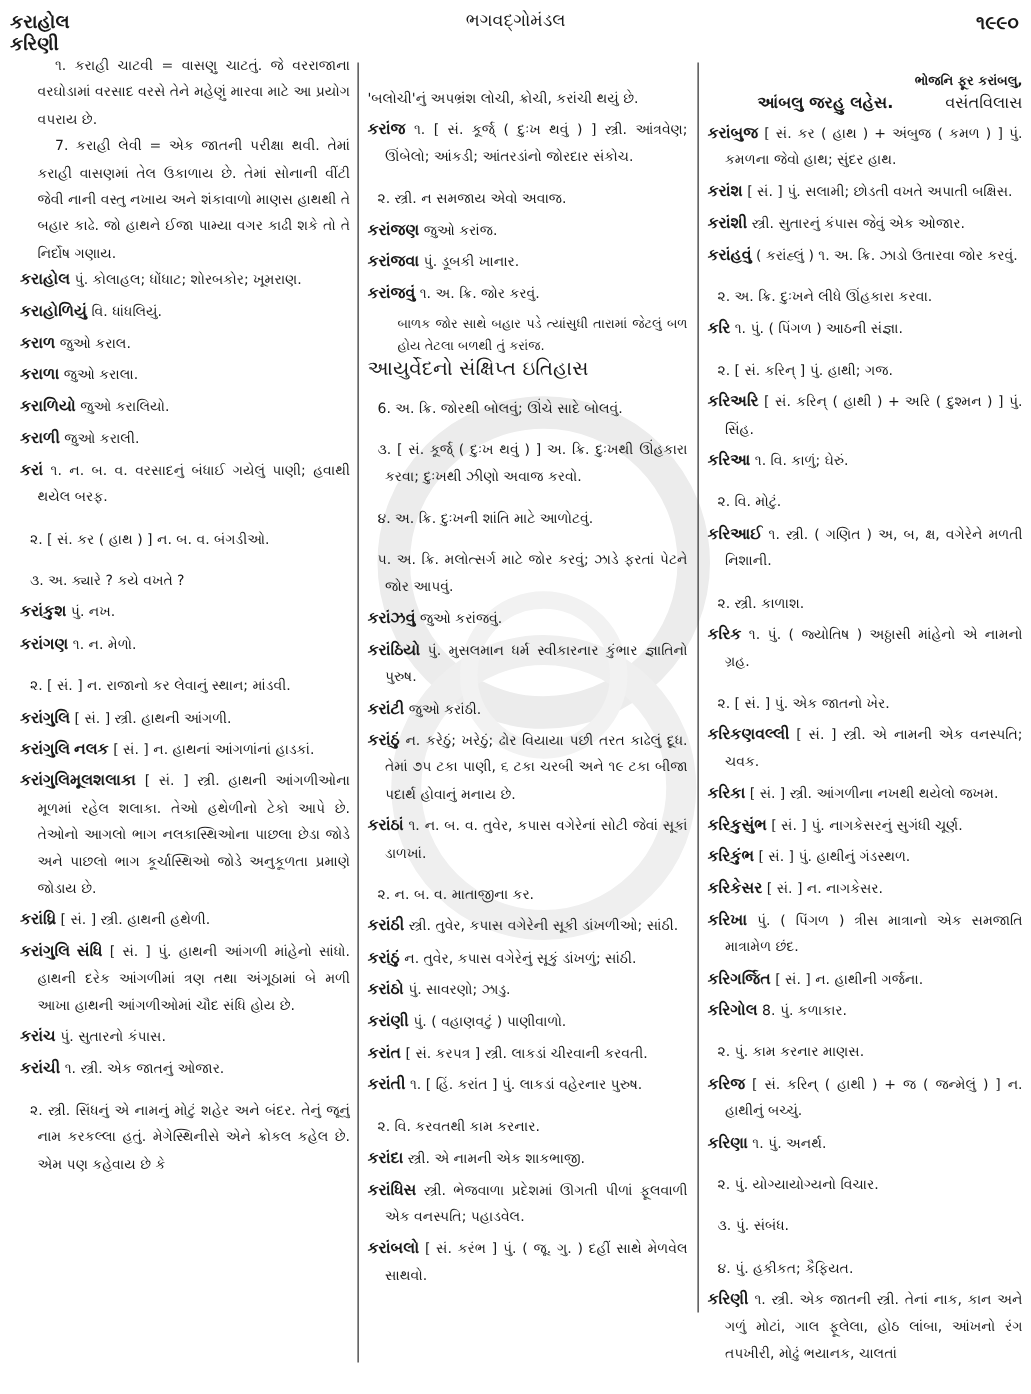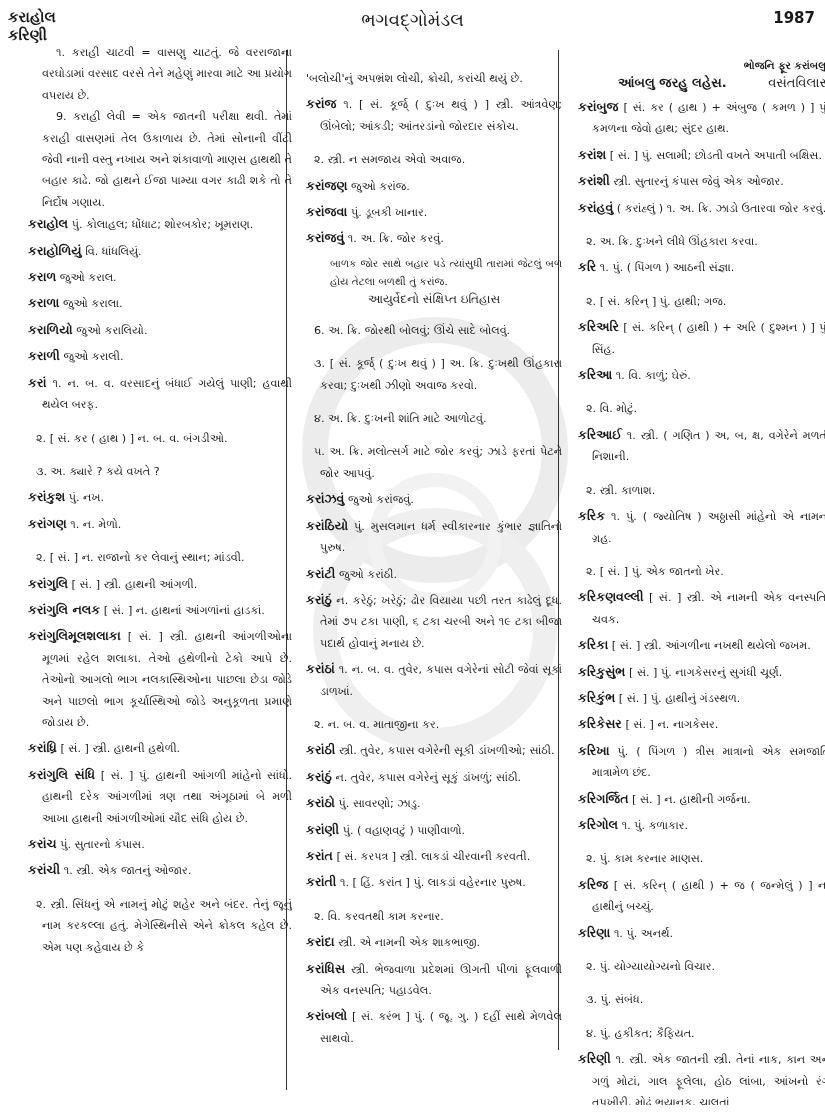--- a/index.html
+++ b/index.html
@@ -10,70 +10,70 @@
     position: relative;
   }
   .watermark {
     position: absolute; left: 270px; top: 300px; width: 330px; height: 460px;
     pointer-events: none;
   }
   .header {
     position: absolute; left: 0; top: 0; width: 825px; height: 50px;
   }
   .guide-words { position: absolute; left: 8px; top: 8px; font-weight: bold; font-size: 15px; line-height: 18px; }
-  .book-title { position: absolute; left: 0; right: 0; top: 9px; text-align: center; font-size: 18px; }
+  .book-title { position: absolute; left: 0; right: 0; top: 9px; text-align: center; font-size: 14px; }
   .page-number { position: absolute; right: 10px; top: 9px; font-weight: bold; font-size: 15px; }
   .columns {
-    position: absolute; left: 12px; top: 42px; width: 730px; height: 1073px;
+    position: absolute; left: 0; top: 42px; width: 730px; height: 1073px;
   }
   .col {
     position: absolute; top: 0; bottom: 10px;
     font-size: 11.2px; line-height: 21.4px;
     text-align: justify; overflow: hidden;
   }
   .col1 { left: 16px; width: 264px; }
   .col2 { left: 294px; width: 256px; }
   .col3 { left: 566px; width: 252px; }
   .rule { position: absolute; top: 50px; width: 1px; background: #333; }
   .rule1 { left: 286px; height: 1040px; }
   .rule2 { left: 558px; height: 1000px; }
   .entry { margin: 0 0 4px 0; padding-left: 14px; text-indent: -14px; }
   .sub { margin: 12px 0 4px 0; padding-left: 14px; text-indent: -6px; }
   .para { margin: 0 0 0 0; padding-left: 14px; text-indent: 14px; }
-  .hw { font-weight: bold; font-size: 12.6px; }
+  .hw { font-weight: bold; font-size: 12.6px; font-family: Liberation Serif, serif; }
   .quote { font-size: 10.4px; padding-left: 24px; text-indent: 0; margin: 0; line-height: 18px; }
-  .quote-src { font-size: 12px; text-align: center; margin: 0 0 0 0; line-height: 18px; }
+  .quote-src { font-size: 16px; text-align: left; margin: 0 0 0 0; line-height: 18px; }
   .quote-c { font-size: 10.4px; text-align: right; margin: 0; line-height: 18px; font-weight: bold; }
   .quote-row { font-size: 13px; margin: 0 0 4px 0; line-height: 18px; display: flex; justify-content: space-between; padding-left: 40px; }
 </style>
 </head>
 <body>
 
 <svg class="watermark" viewBox="0 0 330 460">
   <circle cx="165" cy="150" r="120" fill="none" stroke="#ececec" stroke-width="26"></circle>
   <circle cx="165" cy="330" r="110" fill="none" stroke="#efefef" stroke-width="24"></circle>
   <circle cx="165" cy="240" r="60" fill="none" stroke="#f2f2f2" stroke-width="14"></circle>
 </svg>
 
 <div class="header">
   <div class="guide-words">
     <div>કરાહોલ</div>
     <div>કરિણી</div>
   </div>
   <div class="book-title">ભગવદ્ગોમંડલ</div>
-  <div class="page-number">1987</div>
+  <div class="page-number">૧૯૯૦</div>
 </div>
 
 <div class="rule rule1"></div>
 <div class="rule rule2"></div>
 
 <div class="columns">
   <div class="col col1" style="top:0px;">
       <div class="para">૧. કરાહી ચાટવી = વાસણુ ચાટતું. જે વરરાજાના વરઘોડામાં વરસાદ વરસે તેને મહેણું મારવા માટે આ પ્રયોગ વપરાય છે.</div>
-      <div class="para">9. કરાહી લેવી = એક જાતની પરીક્ષા થવી. તેમાં કરાહી વાસણમાં તેલ ઉકાળાય છે. તેમાં સોનાની વીંટી જેવી નાની વસ્તુ નખાય અને શંકાવાળો માણસ હાથથી તે બહાર કાઢે. જો હાથને ઈજા પામ્યા વગર કાઢી શકે તો તે નિર્દોષ ગણાય.</div>
+      <div class="para">7. કરાહી લેવી = એક જાતની પરીક્ષા થવી. તેમાં કરાહી વાસણમાં તેલ ઉકાળાય છે. તેમાં સોનાની વીંટી જેવી નાની વસ્તુ નખાય અને શંકાવાળો માણસ હાથથી તે બહાર કાઢે. જો હાથને ઈજા પામ્યા વગર કાઢી શકે તો તે નિર્દોષ ગણાય.</div>
       <div class="entry"><span class="hw">કરાહોલ</span><span> પું. કોલાહલ; ધોંધાટ; શોરબકોર; ખૂમરાણ.</span></div>
       <div class="entry"><span class="hw">કરાહોળિયું</span><span> વિ. ધાંધલિયું.</span></div>
       <div class="entry"><span class="hw">કરાળ</span><span> જુઓ કરાલ.</span></div>
       <div class="entry"><span class="hw">કરાળા</span><span> જુઓ કરાલા.</span></div>
       <div class="entry"><span class="hw">કરાળિયો</span><span> જુઓ કરાલિયો.</span></div>
       <div class="entry"><span class="hw">કરાળી</span><span> જુઓ કરાલી.</span></div>
       <div class="entry"><span class="hw">કરાં</span><span> ૧. ન. બ. વ. વરસાદનું બંધાઈ ગયેલું પાણી; હવાથી થયેલ બરફ.</span></div>
       <div class="sub">૨. [ સં. કર ( હાથ ) ] ન. બ. વ. બંગડીઓ.</div>
       <div class="sub">૩. અ. ક્યારે ? કયે વખતે ?</div>
       <div class="entry"><span class="hw">કરાંકુશ</span><span> પું. નખ.</span></div>
@@ -138,21 +138,21 @@
       <div class="sub">૨. સ્ત્રી. કાળાશ.</div>
       <div class="entry"><span class="hw">કરિક</span><span> ૧. પું. ( જ્યોતિષ ) અઠ્ઠાસી માંહેનો એ નામનો ગ્રહ.</span></div>
       <div class="sub">૨. [ સં. ] પું. એક જાતનો ખેર.</div>
       <div class="entry"><span class="hw">કરિકણવલ્લી</span><span> [ સં. ] સ્ત્રી. એ નામની એક વનસ્પતિ; ચવક.</span></div>
       <div class="entry"><span class="hw">કરિકા</span><span> [ સં. ] સ્ત્રી. આંગળીના નખથી થયેલો જખમ.</span></div>
       <div class="entry"><span class="hw">કરિકુસુંભ</span><span> [ સં. ] પું. નાગકેસરનું સુગંધી ચૂર્ણ.</span></div>
       <div class="entry"><span class="hw">કરિકુંભ</span><span> [ સં. ] પું. હાથીનું ગંડસ્થળ.</span></div>
       <div class="entry"><span class="hw">કરિકેસર</span><span> [ સં. ] ન. નાગકેસર.</span></div>
       <div class="entry"><span class="hw">કરિખા</span><span> પું. ( પિંગળ ) ત્રીસ માત્રાનો એક સમજાતિ માત્રામેળ છંદ.</span></div>
       <div class="entry"><span class="hw">કરિગર્જિત</span><span> [ સં. ] ન. હાથીની ગર્જના.</span></div>
-      <div class="entry"><span class="hw">કરિગોલ</span><span> ૧. પું. કળાકાર.</span></div>
+      <div class="entry"><span class="hw">કરિગોલ</span><span> 8. પું. કળાકાર.</span></div>
       <div class="sub">૨. પું. કામ કરનાર માણસ.</div>
       <div class="entry"><span class="hw">કરિજ</span><span> [ સં. કરિન્ ( હાથી ) + જ ( જન્મેલું ) ] ન. હાથીનું બચ્ચું.</span></div>
       <div class="entry"><span class="hw">કરિણા</span><span> ૧. પું. અનર્થ.</span></div>
       <div class="sub">૨. પું. યોગ્યાયોગ્યનો વિચાર.</div>
       <div class="sub">૩. પું. સંબંધ.</div>
       <div class="sub">૪. પું. હકીકત; કૈફિયત.</div>
       <div class="entry"><span class="hw">કરિણી</span><span> ૧. સ્ત્રી. એક જાતની સ્ત્રી. તેનાં નાક, કાન અને ગળું મોટાં, ગાલ ફૂલેલા, હોઠ લાંબા, આંખનો રંગ તપખીરી, મોઢું ભયાનક, ચાલતાં</span></div>
     </div>
 </div>
 

